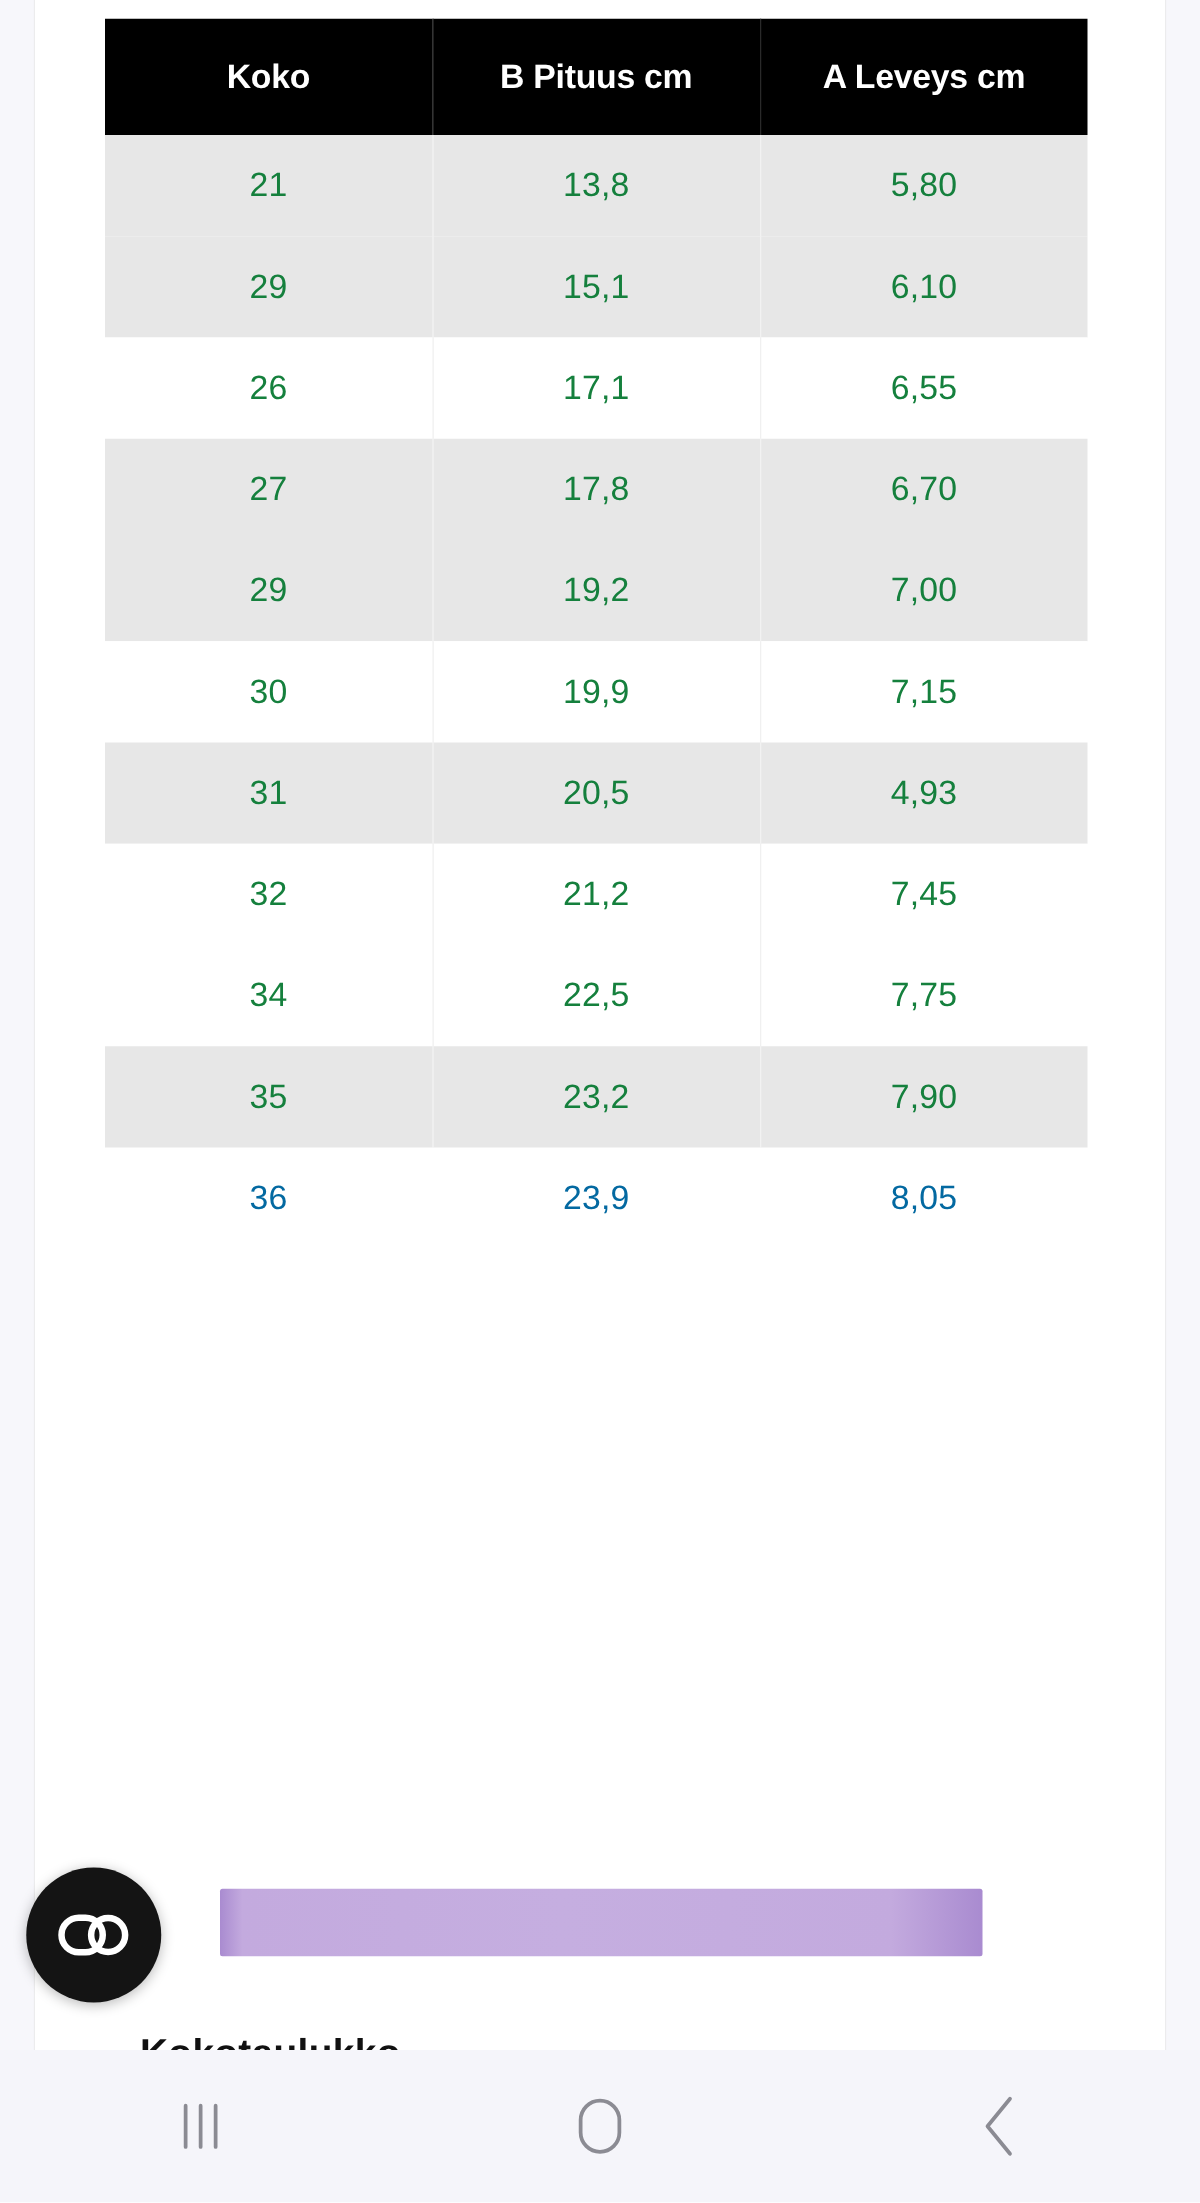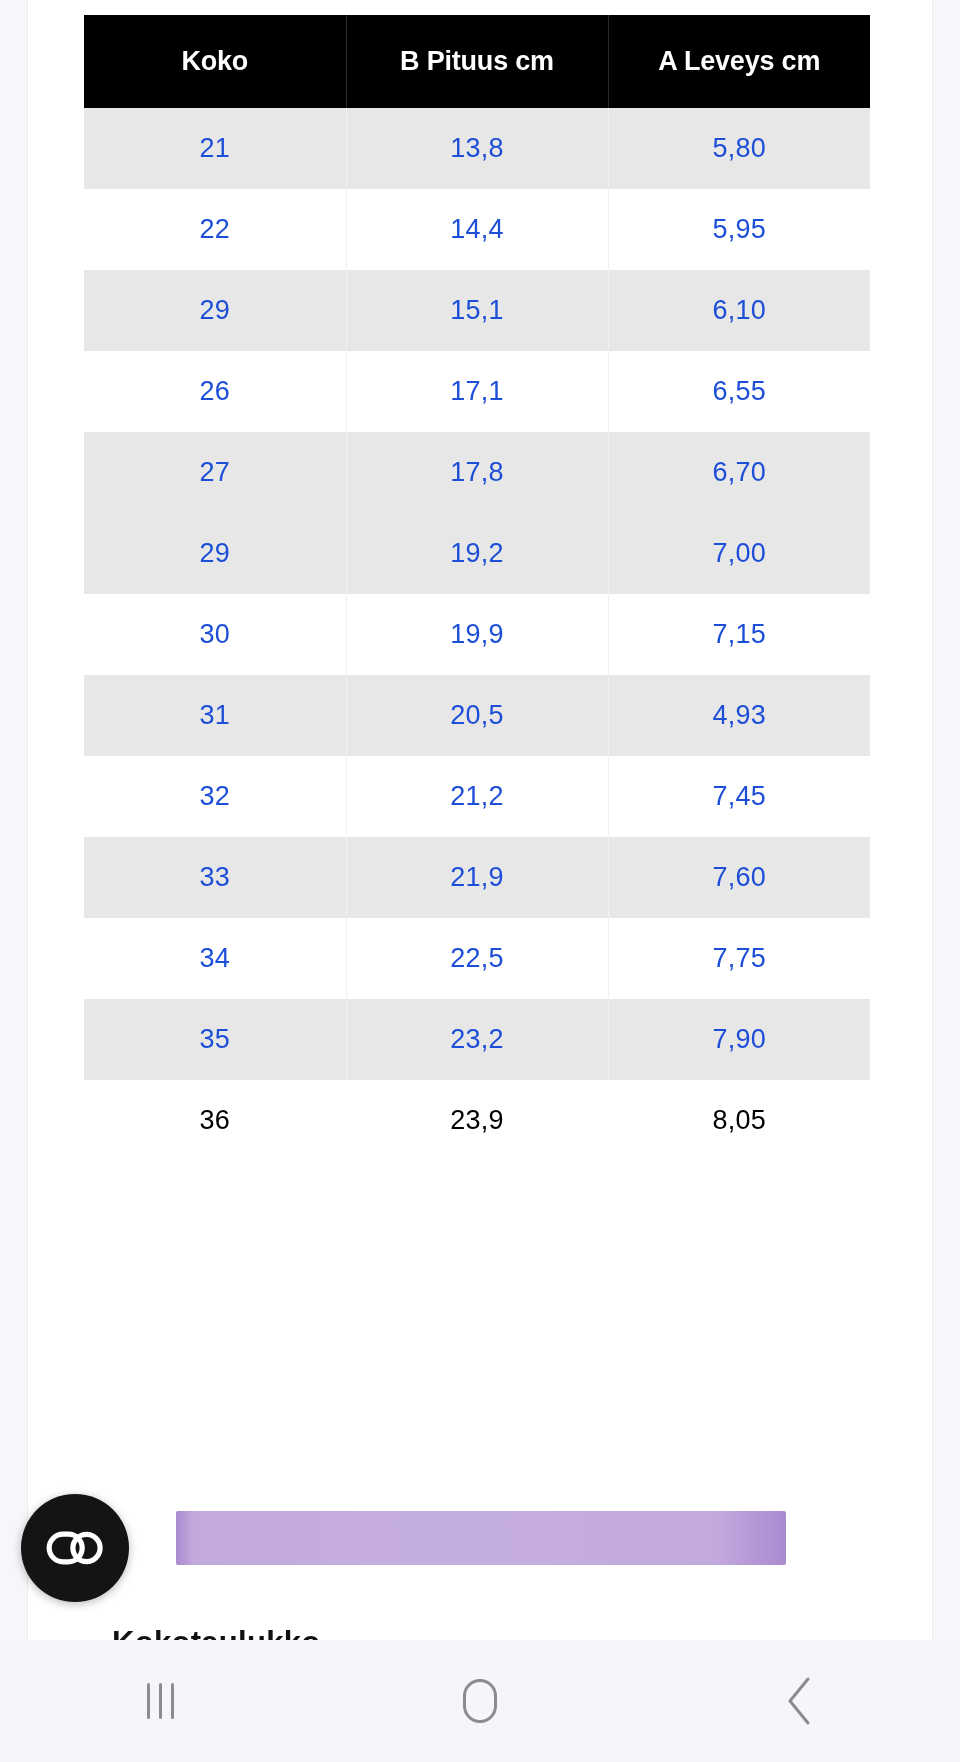--- a/index.html
+++ b/index.html
@@ -67,36 +67,36 @@
     font-weight: 700;
     height: 93px;
     letter-spacing: -0.2px;
     border-right: 1px solid #2a2a2a;
   }
   #size-table thead th:last-child { border-right: none; }
 
   #size-table tbody td {
     font-size: 27px;
     font-weight: 400;
-    color: #1d4ed8;
+    color: #15803d;
     height: 81px;
     border-right: 1px solid #f0f0f0;
     letter-spacing: 0.2px;
   }
   #size-table tbody td:last-child { border-right: none; }
 
   #size-table tbody tr.odd td  { background: #e7e7e7; border-right-color: #f2f2f2; }
   #size-table tbody tr.even td { background: #ffffff; border-right-color: #f0f0f0; }
 
   
   #size-table tbody tr.highlight td {
     background: transparent;
     position: relative;
     z-index: 2;
-    color: #000000;
+    color: #0369a1;
     border-right-color: rgba(255,255,255,0.45);
   }
 
   #selection-band {
     position: absolute;
     left: 148px;
     top: 1511px;
     width: 610px;
     height: 54px;
     background: linear-gradient(90deg,
@@ -191,25 +191,20 @@
             <th>B Pituus cm</th>
             <th>A Leveys cm</th>
           </tr>
         </thead>
         <tbody id="table-body">
             <tr class="odd">
               <td>21</td>
               <td>13,8</td>
               <td>5,80</td>
             </tr>
-            <tr class="even">
-              <td>22</td>
-              <td>14,4</td>
-              <td>5,95</td>
-            </tr>
             <tr class="odd">
               <td>29</td>
               <td>15,1</td>
               <td>6,10</td>
             </tr>
             <tr class="even">
               <td>26</td>
               <td>17,1</td>
               <td>6,55</td>
             </tr>
@@ -230,25 +225,20 @@
             </tr>
             <tr class="odd">
               <td>31</td>
               <td>20,5</td>
               <td>4,93</td>
             </tr>
             <tr class="even">
               <td>32</td>
               <td>21,2</td>
               <td>7,45</td>
-            </tr>
-            <tr class="odd">
-              <td>33</td>
-              <td>21,9</td>
-              <td>7,60</td>
             </tr>
             <tr class="even">
               <td>34</td>
               <td>22,5</td>
               <td>7,75</td>
             </tr>
             <tr class="odd">
               <td>35</td>
               <td>23,2</td>
               <td>7,90</td>

